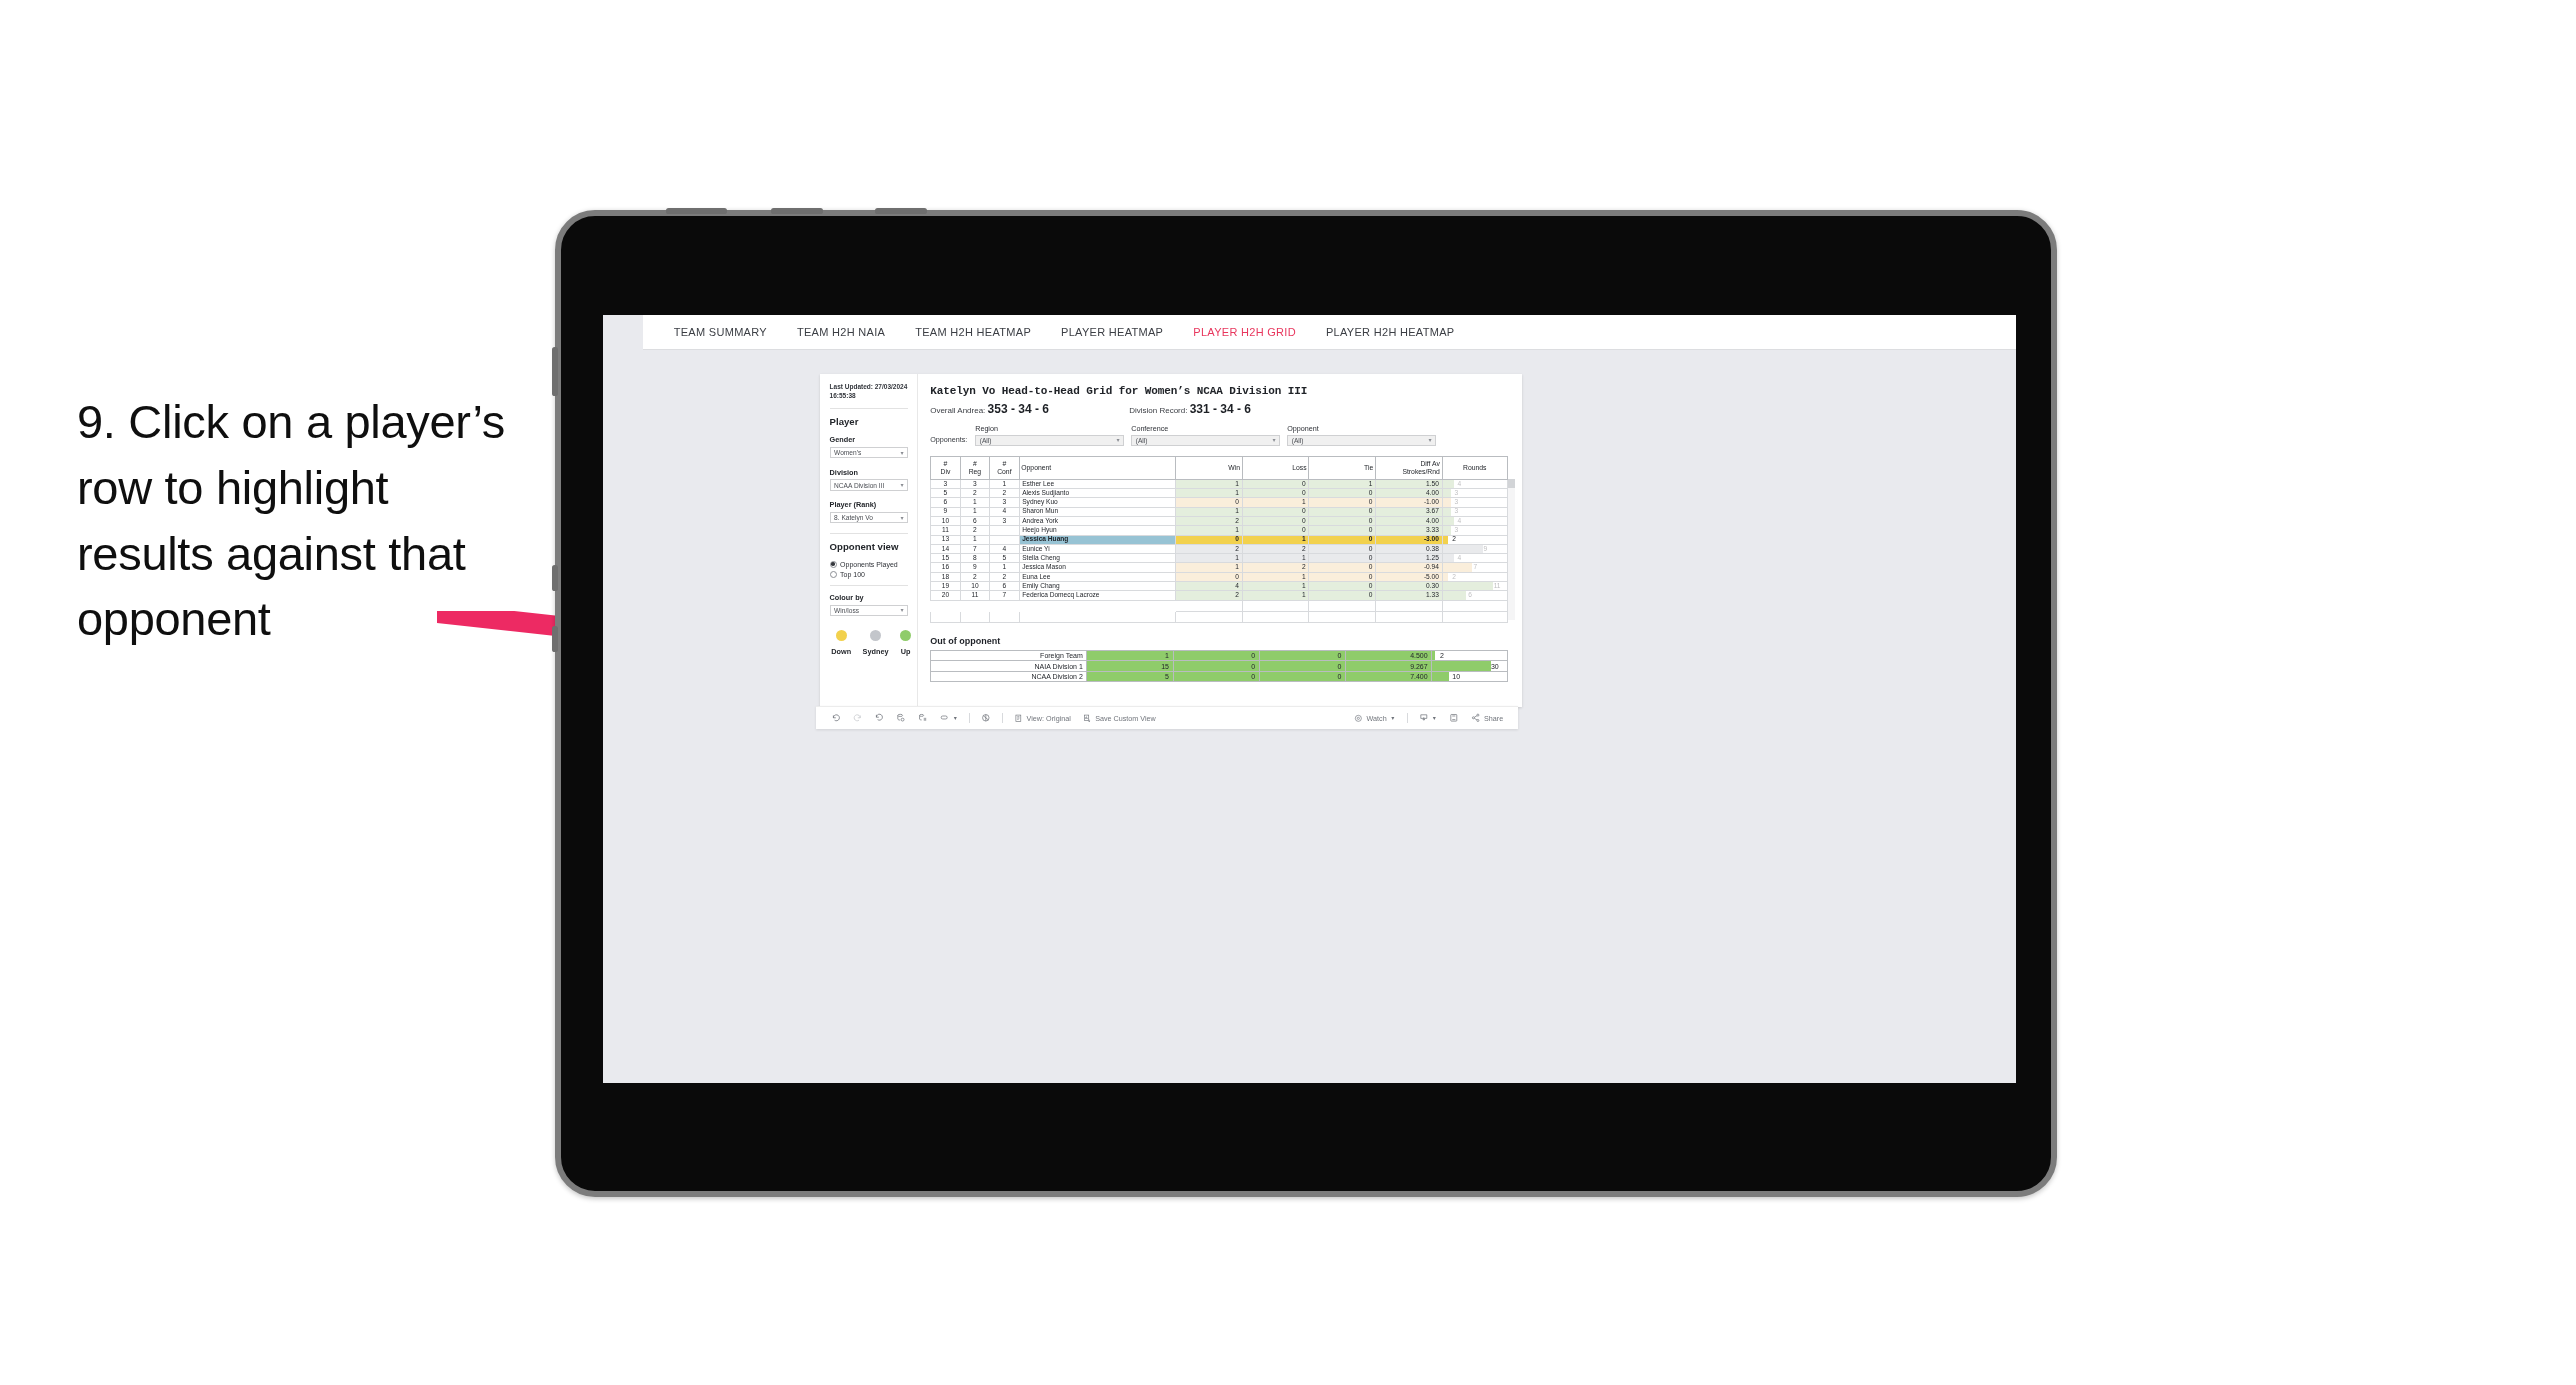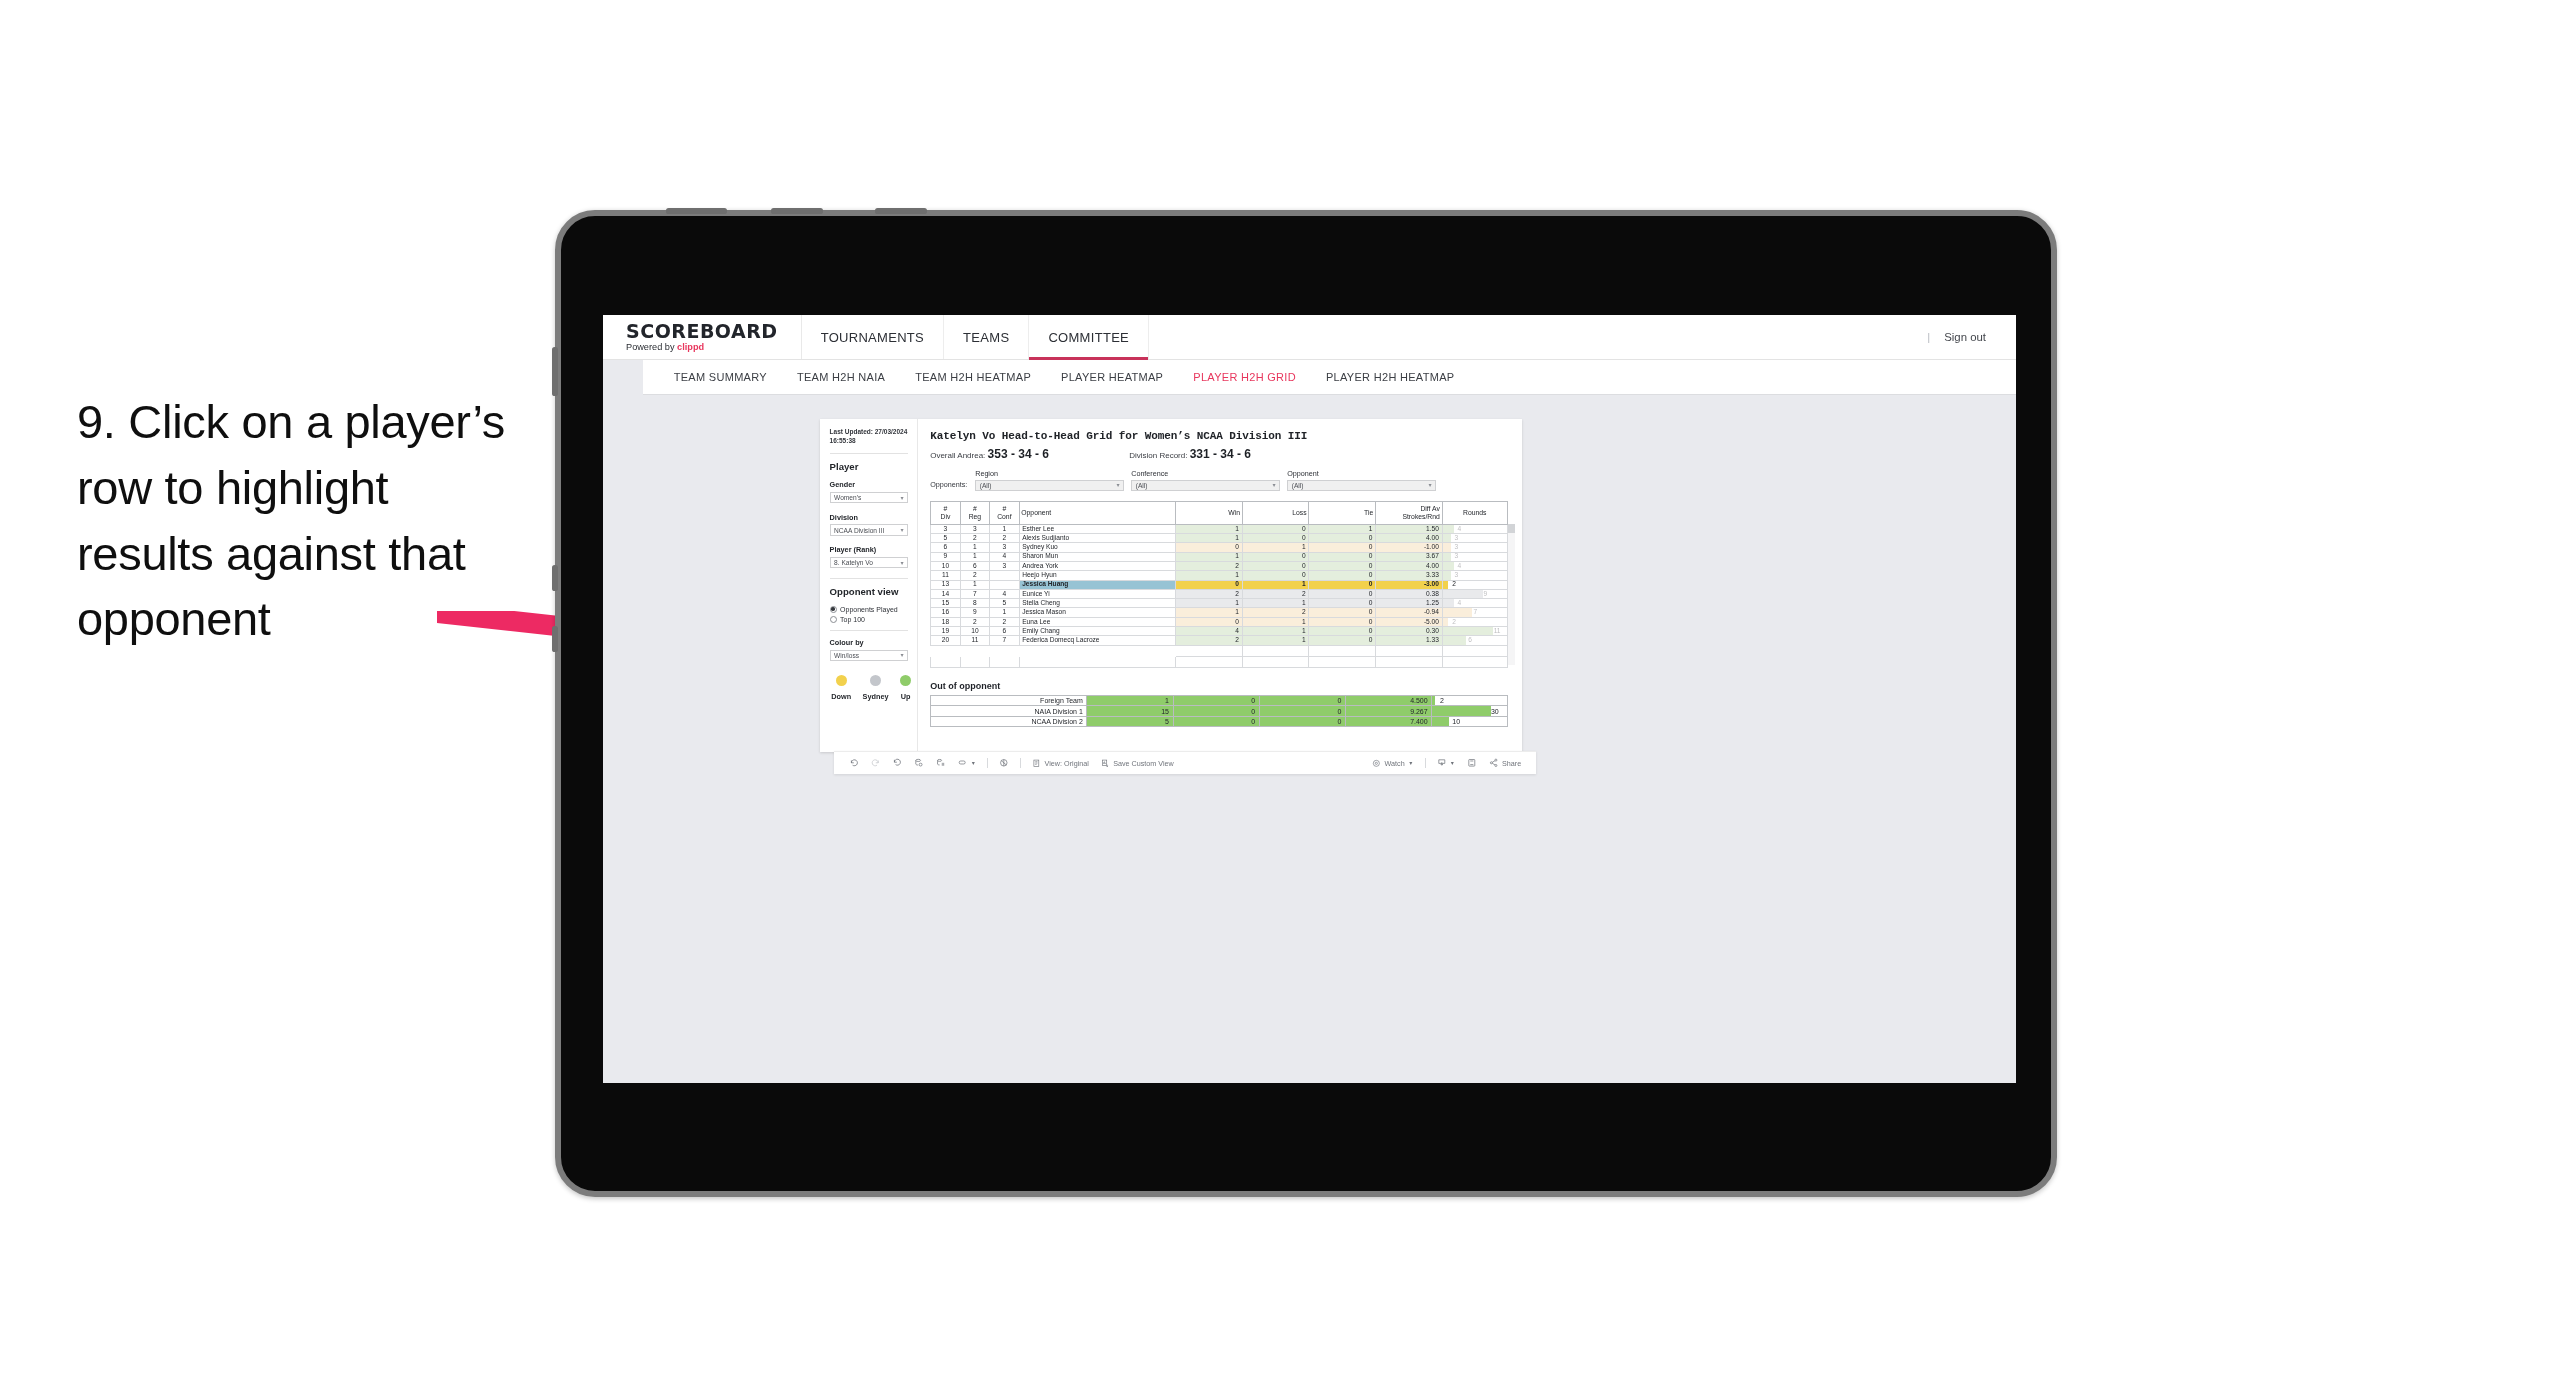--- a/index.html
+++ b/index.html
@@ -187,21 +187,21 @@
   .ood-rounds { width: 51px; text-align: left; position: relative; background:#fff; }
   .ood-rounds .bar { position:absolute; left:0; top:0; bottom:0; background: #8fcc6a; }
   .ood-rounds .val { position:relative; padding-left: 1.7px; }
 
   
   .vscroll { position:absolute; top: 23px; right: -7px; width: 7px; bottom: 3.5px; background: #f5f5f6; }
   .vscroll .thumb { position:absolute; top:0; left:0; right:0; height: 9.6px; background: #d2d4d7; }
 
   
   .toolbar {
-    position:absolute; left: 231px; top: 356px; width: 702px; height: 23px;
+    position:absolute; left: 213px; top: 356px; width: 702px; height: 23px;
     background:#fff; border-top: 0.9px solid #ececec;
     display:flex; align-items:center; gap: 0; padding: 0 8.7px;
     box-shadow: 0 0.9px 2.6px rgba(0,0,0,.10);
   }
   .tb { display:flex; align-items:center; gap: 3.5px; padding: 0 6.1px; color:#70747b; cursor:pointer; font-size: 7.2px; }
   .tb svg { display:block; }
   .tbsep { width:0.9px; height: 10.5px; background:#d8dadd; margin: 0 5.2px; }
   .tbspace { flex: 1; }
 </style>
 </head>
@@ -216,34 +216,20 @@
 <div id="tablet">
   <div class="btn-top bt1"></div>
   <div class="btn-top bt2"></div>
   <div class="btn-top bt3"></div>
   <div class="btn-left bl1"></div>
   <div class="btn-left bl2"></div>
   <div class="btn-left bl3"></div>
 
   <div id="screen">
 
-    <div class="appbar">
-      <div class="brand">
-        <div class="logo">SCOREBOARD</div>
-        <div class="sub"><span>Powered by </span><b>clippd</b></div>
-      </div>
-      <div class="navitem">TOURNAMENTS</div>
-      <div class="navitem">TEAMS</div>
-      <div class="navitem active">COMMITTEE</div>
-      <div class="spacer"></div>
-      <div class="signout">
-        <span class="bar">|</span>
-        <span class="lbl">Sign out</span>
-      </div>
-    </div>
 
     <div class="subnav">
       <div class="tab">TEAM SUMMARY</div>
       <div class="tab">TEAM H2H NAIA</div>
       <div class="tab">TEAM H2H HEATMAP</div>
       <div class="tab">PLAYER HEATMAP</div>
       <div class="tab active">PLAYER H2H GRID</div>
       <div class="tab">PLAYER H2H HEATMAP</div>
     </div>
 

